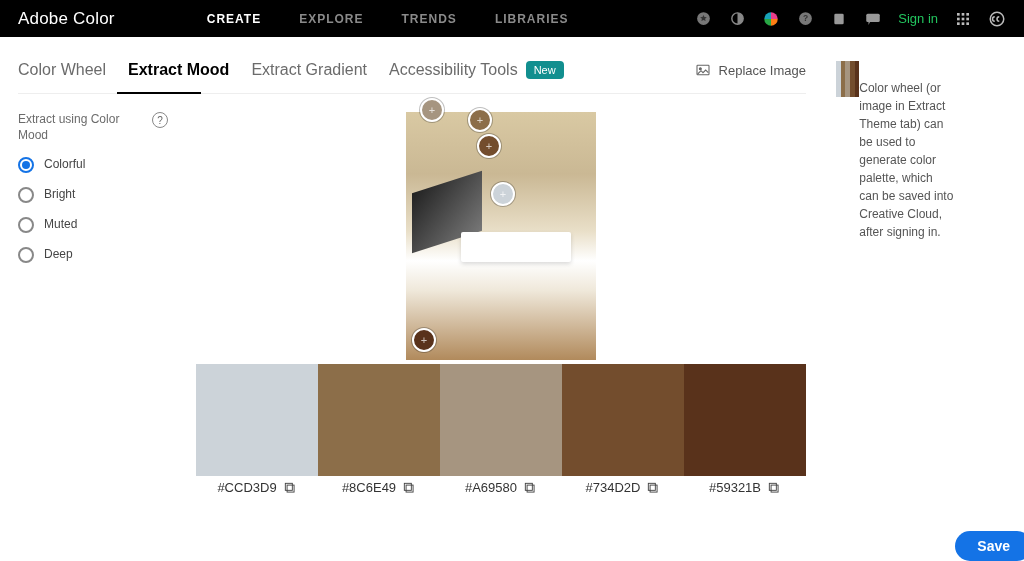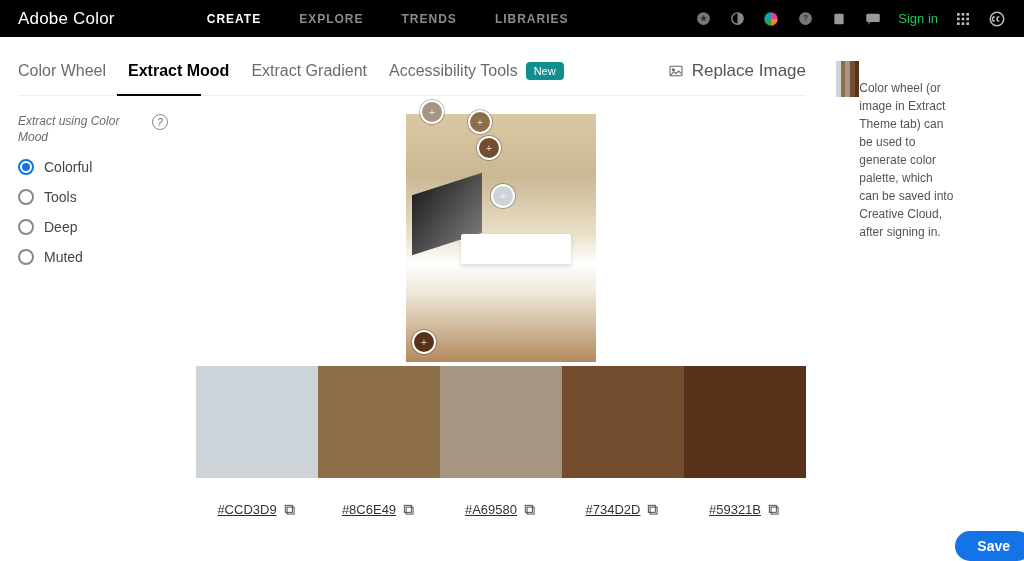--- a/index.html
+++ b/index.html
@@ -18,30 +18,30 @@
 
   .page { display: flex; padding: 24px 18px 0 18px; gap: 30px; height: calc(100% - 37px); }
 
   
   .main { flex: 1 1 auto; display: flex; flex-direction: column; }
   .subtabs { display: flex; align-items: center; gap: 22px; border-bottom: 1px solid #eee; position: relative; padding-bottom: 14px; }
   .subtab { color: #6b6b6b; font-size: 16px; cursor: pointer; }
   .subtab.active { color: #000; font-weight: 600; }
   .subtab.active::after { content: ""; position: absolute; bottom: -1px; height: 2px; background: #000; width: 84px; left: 99px; }
   .badge { background: #118f8f; color: #fff; font-size: 11px; padding: 3px 8px; border-radius: 4px; margin-left: -14px; }
-  .replace { margin-left: auto; display: flex; align-items: center; gap: 8px; color: #555; font-size: 17px; cursor: pointer; }
+  .replace { margin-left: auto; display: flex; align-items: center; gap: 8px; color: #555; font-size: 13px; cursor: pointer; }
   .replace .ic { display:inline-flex; }
 
   .content-row { display: flex; gap: 28px; margin-top: 18px; }
   .moods { width: 150px; font-size: 13px; color: #6b6b6b; }
-  .moods-header { display:flex; align-items:flex-start; gap:8px; margin-bottom: 14px; font-style: italic; }
+  .moods-header { display:flex; align-items:flex-start; gap:8px; margin-bottom: 14px; }
   .moods-title { font-size: 12px; color:#6b6b6b; line-height:1.3; flex:1; }
   .qmark { width:16px; height:16px; border:1px solid #888; border-radius:50%; display:flex; align-items:center; justify-content:center; font-size:10px; color:#666; }
   .mood-list { display:flex; flex-direction:column; gap:14px; margin-top:4px;}
-  .mood-item { display:flex; align-items:flex-end; gap:10px; cursor:pointer; color:#454545; font-size:14px;}
+  .mood-item { display:flex; align-items:flex-start; gap:10px; cursor:pointer; color:#454545; font-size:12px;}
   .radio { width:16px; height:16px; border:2px solid #888; border-radius:50%; display:flex; align-items:center; justify-content:center; }
   .radio.sel { border-color:#1473e6; }
   .radio.sel::after { content:""; width:8px; height:8px; background:#1473e6; border-radius:50%; }
 
   .center { flex: 1; display:flex; flex-direction:column; align-items:center; }
   .image-wrap { width: 190px; height: 248px; background:#bfb097; position:relative; overflow:visible; }
   .scene { position:absolute; inset:0; background:
       linear-gradient(180deg, #d9c9a3 0%, #cab894 25%, #e9dfc8 48%, #fff 60%, #efe8da 72%, #b18a5c 100%);
   }
   .scene::before{content:"";position:absolute;left:6px;top:70px;width:70px;height:60px;background:linear-gradient(135deg,#222 0%,#555 60%,#777 100%);transform:skewY(-18deg);}
@@ -50,21 +50,21 @@
   .pick::after{content:"+"; color:rgba(255,255,255,.7); font-size:11px; line-height:1;}
   
   .p1{left:14px; top:-14px; background:#a69580;}
   .p2{left:62px; top:-4px; background:#8c6e49;}
   .p3{left:71px; top:22px; background:#734d2d;}
   .p4{left:85px; top:70px; background:#ccd3d9;}
   .p5{left:6px; bottom:8px; background:#59321b;}
 
   .palette-row { display:flex; width:610px; height:112px; margin-top:4px; }
   .palette-row .sw { flex:1; }
-  .hex-row { display:flex; width:610px; margin-top:24px;text-decoration:underline; }
+  .hex-row { display:flex; width:610px; margin-top:4px; }
   .hex-cell { flex:1; text-align:center; font-size:13px; color:#333; display:flex; align-items:center; justify-content:center; gap:6px;}
   .copy-ic { display:inline-flex; }
 
   
   .side { width: 196px; display:flex; flex-direction:row; }
   .mini-palette { display:flex; height:36px; width:180px; }
   .mini-palette .sw { flex:1; }
   .side-text { margin-top:18px; font-size:12px; color:#555; line-height:1.5; }
   .side-text p { margin-bottom:16px; }
   .save-wrap { align-self:flex-end; margin-top:18px; }
@@ -176,29 +176,29 @@
           <div class="moods-title">Extract using Color Mood</div>
           <div class="qmark">?</div>
         </div>
         <div class="mood-list">
           <div class="mood-item">
               <span class="radio sel"></span>
               <span>Colorful</span>
             </div>
           <div class="mood-item">
               <span class="radio"></span>
-              <span>Tools</span>
+              <span>Bright</span>
+            </div>
+          <div class="mood-item">
+              <span class="radio"></span>
+              <span>Muted</span>
             </div>
           <div class="mood-item">
               <span class="radio"></span>
               <span>Deep</span>
-            </div>
-          <div class="mood-item">
-              <span class="radio"></span>
-              <span>Muted</span>
             </div>
         </div>
       </div>
 
       <div class="center">
         <div class="image-wrap">
           <div class="scene"></div>
           <div class="pick p1"></div>
           <div class="pick p2"></div>
           <div class="pick p3"></div>

